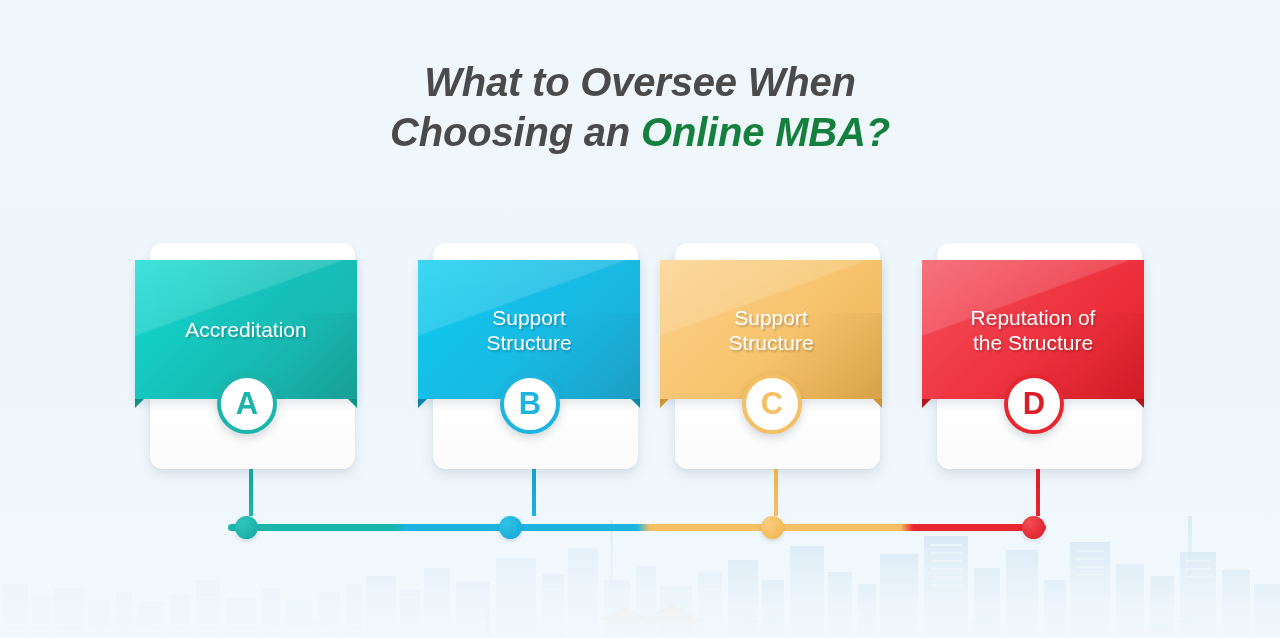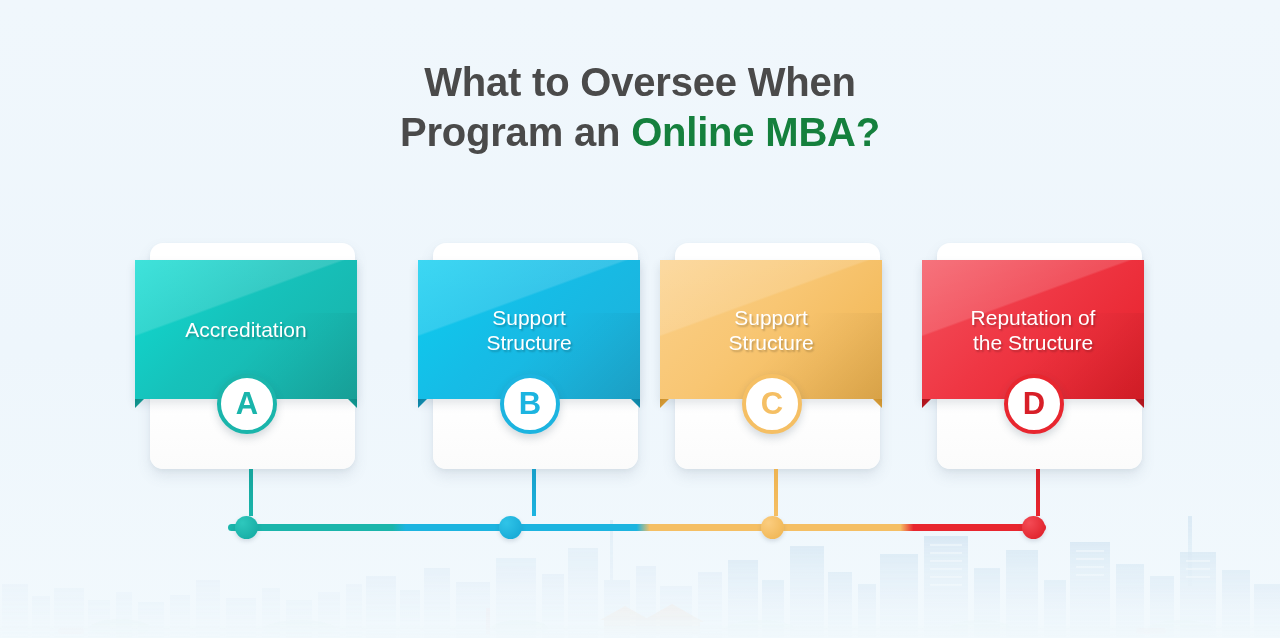--- a/index.html
+++ b/index.html
@@ -26,20 +26,21 @@
     z-index: 0;
   }
 
   
   #title-block {
     position: absolute;
     top: 57px; left: 0;
     width: 1280px;
     text-align: center;
     z-index: 3;
+    font-style: italic;
   }
   .title-line {
     font-size: 40px;
     font-weight: bold;
     color: #4a4a4a;
     letter-spacing: -0.2px;
     line-height: 50px;
     white-space: nowrap;
   }
   .title-accent { color: #15803d; }
@@ -291,21 +292,21 @@
     <g opacity="0.35">
       <rect x="58" y="140" width="26" height="6" rx="3" fill="#e88a88"></rect>
       <rect x="1136" y="140" width="30" height="6" rx="3" fill="#e88a88"></rect>
       <rect x="486" y="120" width="4" height="26" fill="#e8807e"></rect>
     </g>
   </g>
 </svg>
 
 <div id="title-block">
   <div class="title-line">What to Oversee When</div>
-  <div class="title-line"><span>Program an </span><span class="title-accent">Online MBA?</span></div>
+  <div class="title-line"><span>Choosing an </span><span class="title-accent">Online MBA?</span></div>
 </div>
 
 <div id="cards">
 
   <div class="card" style="left:135px;">
     <div class="card-base"></div>
     <div class="banner">
       <div class="banner-fill" style="background:linear-gradient(135deg,#0fdcd2 0%,#16c2bb 45%,#1ab0a7 100%);"></div>
       <div class="fold left" style="background:linear-gradient(135deg,#0e8a85 0%,#13a39c 100%);clip-path:polygon(0 0,100% 0,0 100%);"></div>
       <div class="fold right" style="background:linear-gradient(225deg,#0e8a85 0%,#13a39c 100%);clip-path:polygon(0 0,100% 0,100% 100%);"></div>

